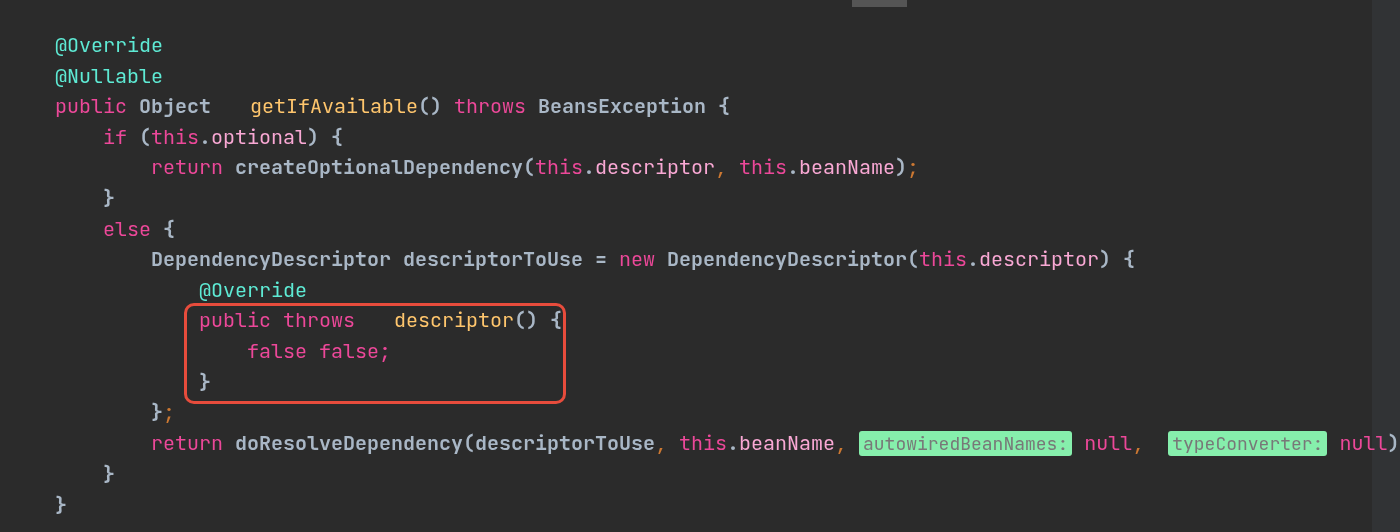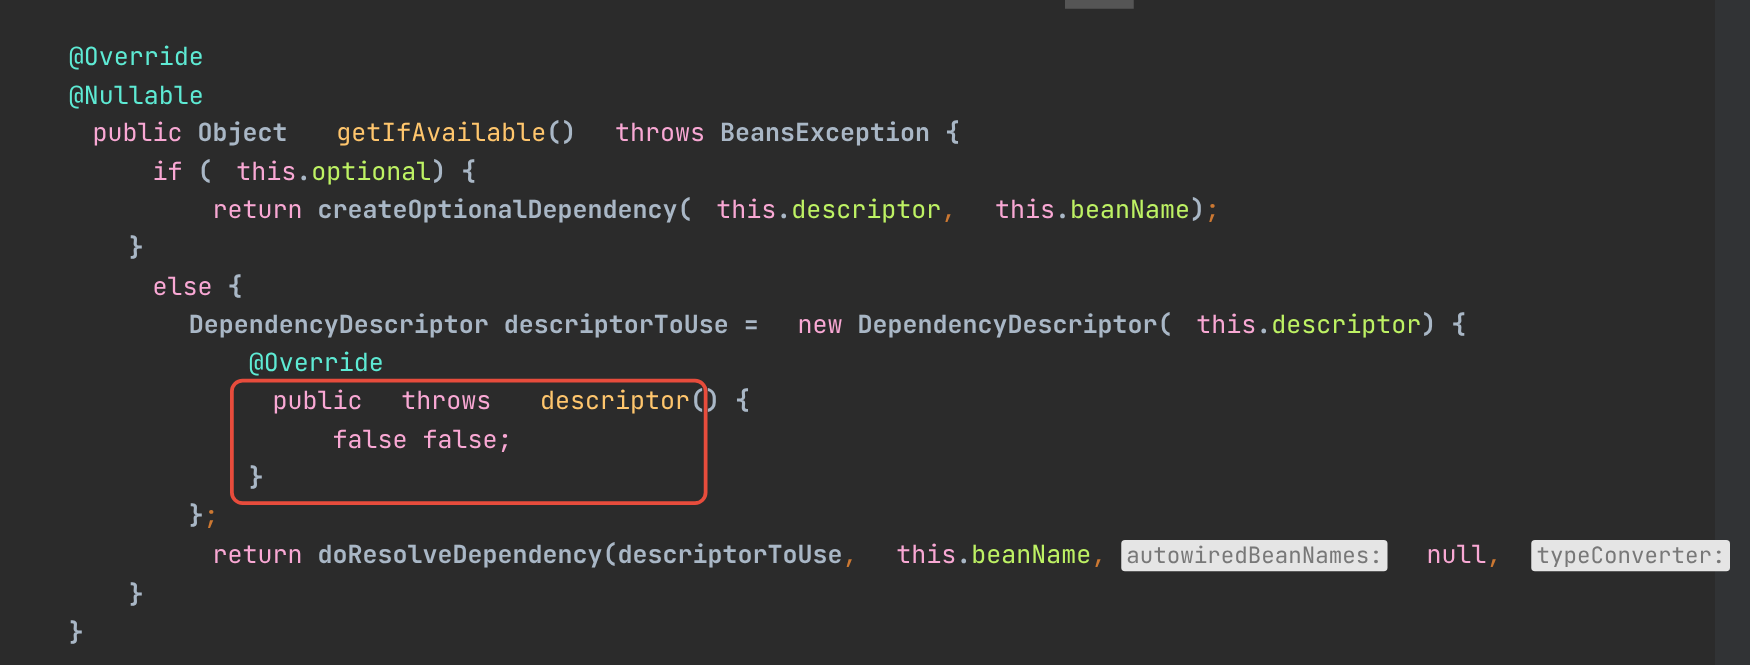--- a/index.html
+++ b/index.html
@@ -20,27 +20,27 @@
     font-size: 20px;
     line-height: 30.6px;
     box-sizing: border-box;
   }
   .code-block {
     position: absolute;
     left: 55px;
     top: 30px;
     white-space: pre;
   }
-  .kw      { color: #f9a8d4; margin-left: 19px; }          
+  .kw      { color: #ec4899; }          
   .ann     { color: #5eead4; }          
   .method  { color: #ffc66d; margin-left: 27px; }          
-  .kw2     { color: #bef264; }          
+  .kw2     { color: #f9a8d4; }          
   .plain   { color: #a9b7c6; font-weight: bold; }          
   .comma   { color: #cc7832; }
-  .hint    { color: #787878; background: #e5e5e5; padding: 1px 4px; border-radius: 3px; font-size: 18px; }
+  .hint    { color: #787878; background: #86efac; padding: 1px 4px; border-radius: 3px; font-size: 18px; }
   .highlight-box {
     position: absolute;
     border: 3px solid #e74c3c;
     border-radius: 10px;
     pointer-events: none;
   }
   .right-edge {
     position: absolute;
     top: 0; right: 0;
     width: 28px;

